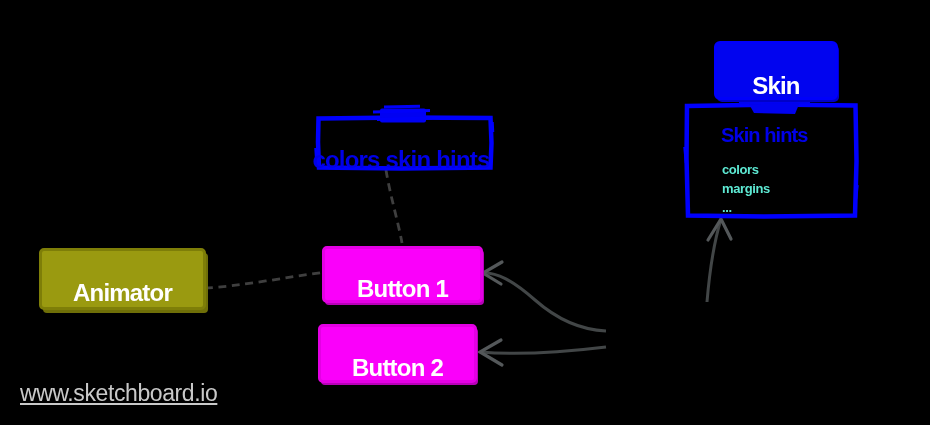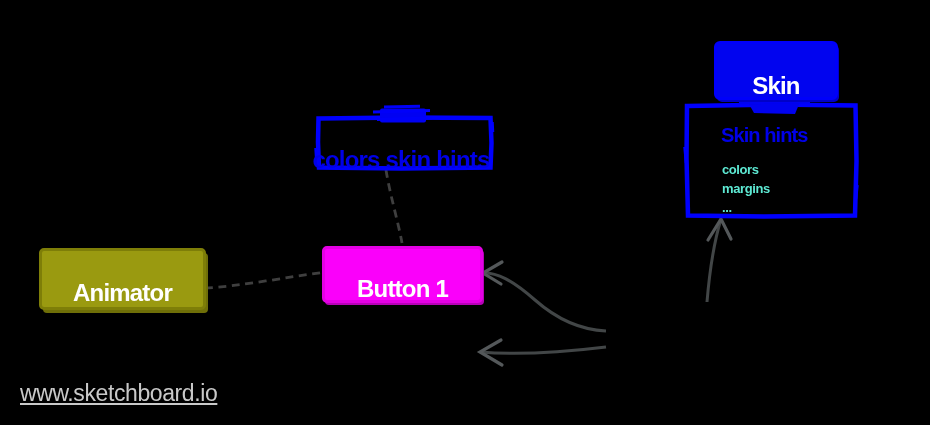--- a/index.html
+++ b/index.html
@@ -79,17 +79,20 @@
   </div>
 
   <div class="node node-animator">
     <span class="node-label">Animator</span>
   </div>
 
   <div class="node node-button1">
     <span class="node-label">Button 1</span>
   </div>
 
+  <div class="node node-button2">
+    <span class="node-label">Button 2</span>
+  </div>
 
 
   <div class="watermark">www.sketchboard.io</div>
 
 </div>
 
 </body></html>

